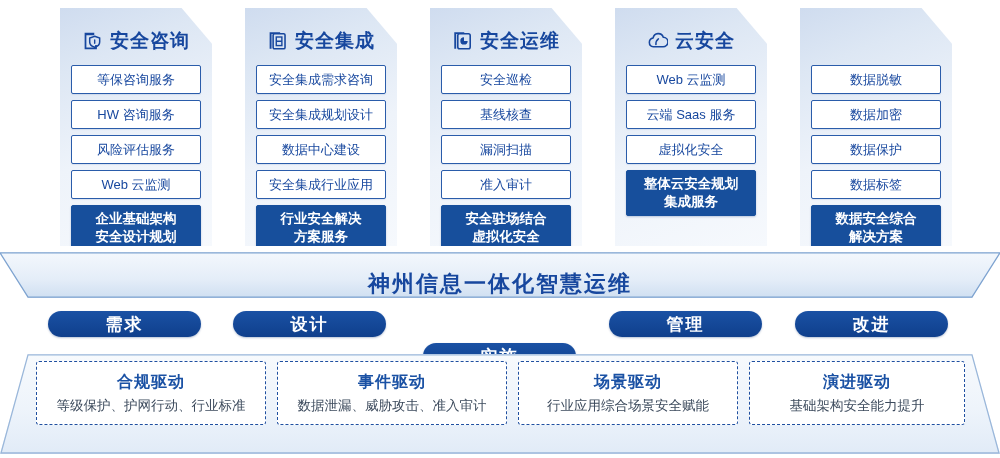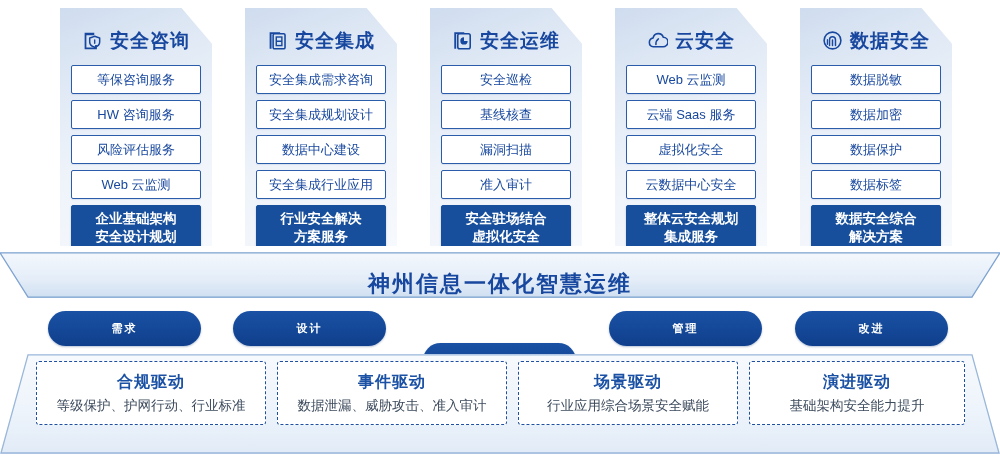--- a/index.html
+++ b/index.html
@@ -55,24 +55,24 @@
     pointer-events:none;
   }
   #banner-text{
     position:absolute;left:0;top:252px;width:1000px;height:64px;
     display:flex;align-items:center;justify-content:center;
     font-size:22px;font-weight:bold;color:#17479e;letter-spacing:2px;
   }
 
   
   .pill{
-    position:absolute;top:311px;width:153px;height:35px;border-radius:18px;
+    position:absolute;top:311px;width:153px;height:26px;border-radius:18px;
     background:linear-gradient(180deg,#1a51a4 0%,#0f3f8c 100%);
     display:flex;align-items:center;justify-content:center;
-    color:#ffffff;font-size:11px;font-weight:bold;letter-spacing:2px;
+    color:#ffffff;font-size:17px;font-weight:bold;letter-spacing:2px;
     box-shadow:0 1px 2px rgba(15,55,120,.30);
   }
 
   
   #base{
     position:absolute;left:0;top:354px;width:1000px;height:100px;
     background:linear-gradient(180deg,#f7fafd 0%,#eef4fb 55%,#e1ebf7 100%);
     -webkit-clip-path:polygon(28px 0, 972px 0, 1000px 100%, 0 100%);
     clip-path:polygon(28px 0, 972px 0, 1000px 100%, 0 100%);
   }
@@ -165,40 +165,30 @@
         <svg class="hicon" viewBox="0 0 24 24">
           <path d="M7.2 19.2 A5.1 5.1 0 0 1 7.0 9.1 A6.0 6.0 0 0 1 18.6 8.2 A4.9 4.9 0 0 1 18.2 19.2 Z" fill="none" stroke="#17479e" stroke-width="1.8" stroke-linejoin="round"></path>
           <path d="M13.0 10.2 C11.0 11.6 10.1 14.0 10.2 16.6" fill="none" stroke="#17479e" stroke-width="1.8" stroke-linecap="round"></path>
         </svg>
         <span class="ttl">云安全</span>
       </div>
       <div class="items">
         <div class="item">Web 云监测</div>
         <div class="item">云端 Saas 服务</div>
         <div class="item">虚拟化安全</div>
-        <div class="item">云数据中心安全</div>
         <div class="item-solid">
           <span>整体云安全规划</span>
           <span>集成服务</span>
         </div>
       </div>
     </div>
   </div>
 
   <div class="panel" id="panel-4" style="left:800px;">
     <div class="panel-inner">
-      <div class="panel-head">
-        <svg class="hicon" viewBox="0 0 24 24">
-          <circle cx="12" cy="12" r="9.6" fill="none" stroke="#17479e" stroke-width="1.8"></circle>
-          <path d="M8.6 17.6 V11.2 A3.4 3.4 0 0 1 15.4 11.2 V17.6" fill="none" stroke="#17479e" stroke-width="1.7" stroke-linecap="round"></path>
-          <path d="M12 17.6 V11.4" fill="none" stroke="#17479e" stroke-width="1.7" stroke-linecap="round"></path>
-          <path d="M6.2 16.4 V11.0" fill="none" stroke="#17479e" stroke-width="1.5" stroke-linecap="round"></path>
-        </svg>
-        <span class="ttl">数据安全</span>
-      </div>
       <div class="items">
         <div class="item">数据脱敏</div>
         <div class="item">数据加密</div>
         <div class="item">数据保护</div>
         <div class="item">数据标签</div>
         <div class="item-solid">
           <span>数据安全综合</span>
           <span>解决方案</span>
         </div>
       </div>

